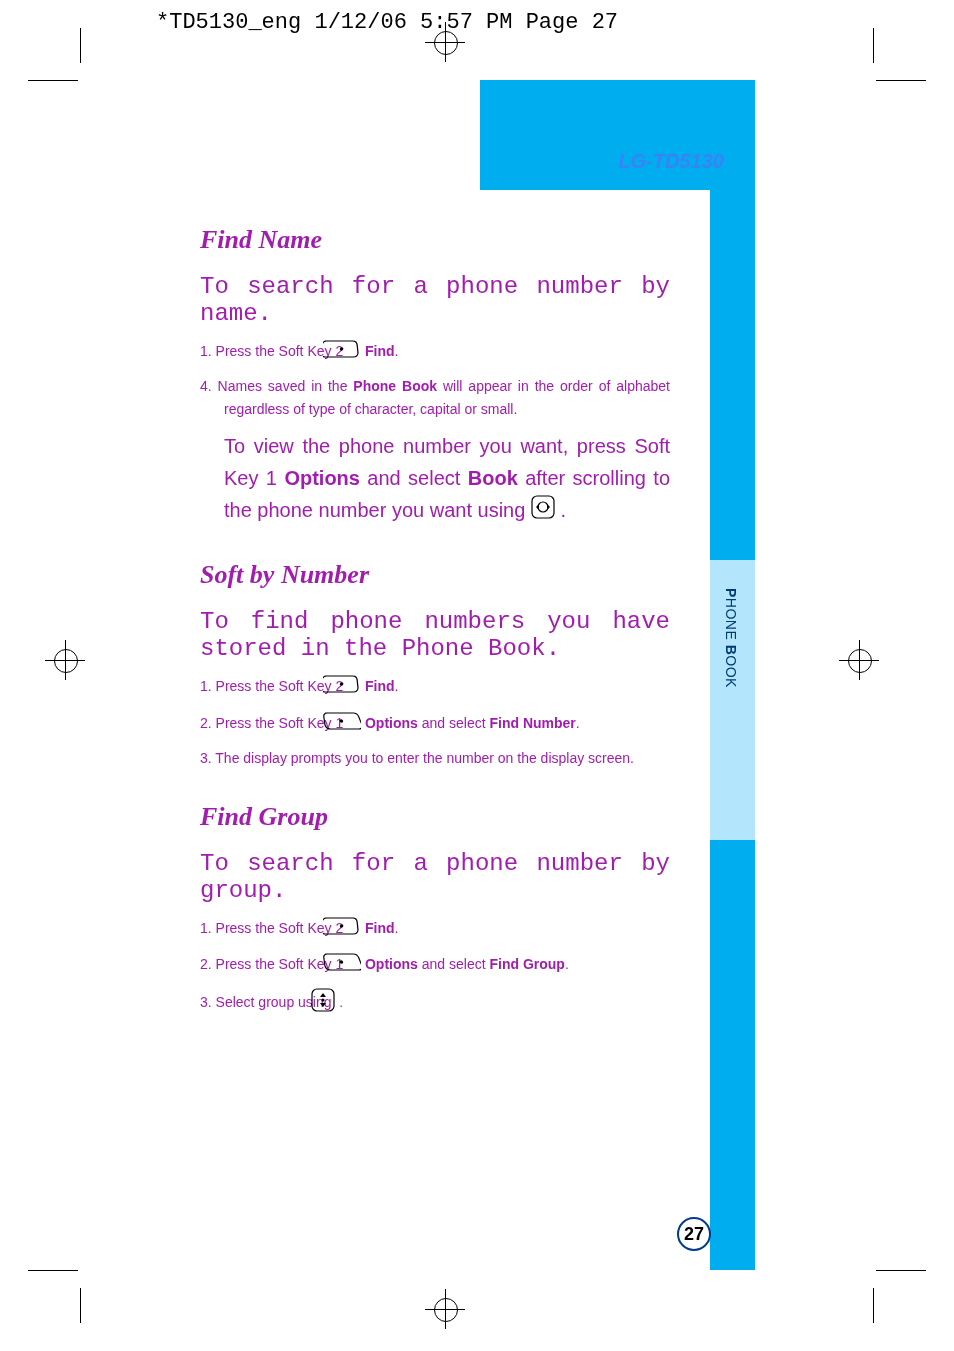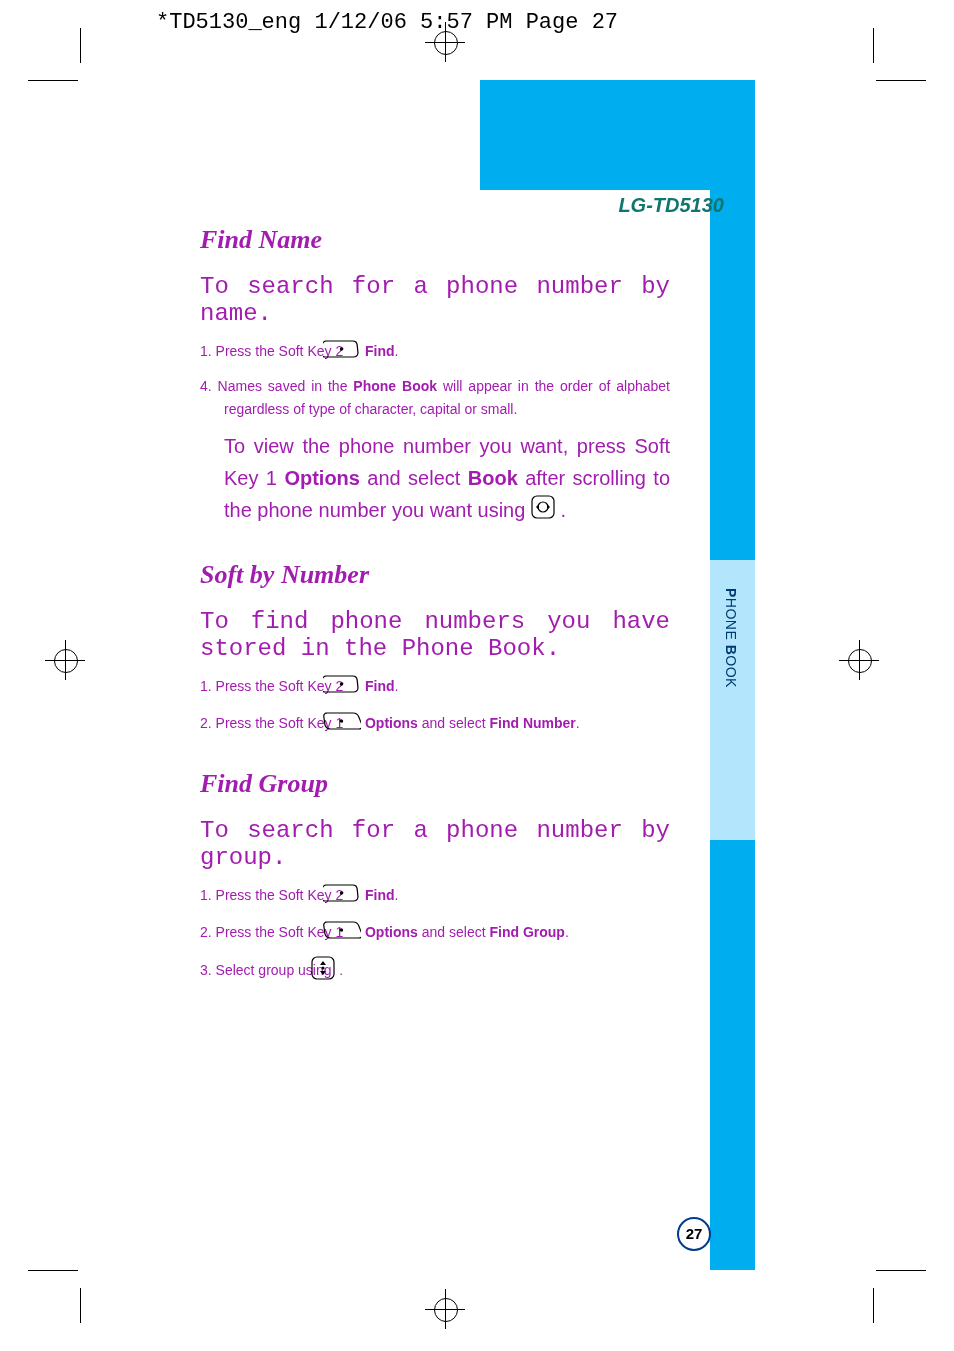--- a/index.html
+++ b/index.html
@@ -94,26 +94,25 @@
     text-orientation: mixed;
     font-size: 14px;
     color: #003b6f;
     font-family: Arial, sans-serif;
     letter-spacing: 0.5px;
   }
   .model {
     position: absolute;
     top: 150px;
     right: 230px;
-    color: #0f766e;
+    color: #3b82f6;
     font-style: italic;
     font-weight: bold;
     font-size: 20px;
     font-family: Arial, sans-serif;
-    margin-top: 44px;
   }
   .content {
     position: absolute;
     top: 225px;
     left: 200px;
     width: 470px;
     color: #a21caf;
   }
   .section-title {
     font-family: "Times New Roman", Times, serif;
@@ -157,21 +156,21 @@
     position: absolute;
     bottom: 100px;
     left: 677px;
     width: 30px;
     height: 30px;
     border: 2px solid #003b8f;
     border-radius: 50%;
     background: #fff;
     text-align: center;
     line-height: 30px;
-    font-size: 15px;
+    font-size: 18px;
     font-weight: bold;
     color: #000;
   }
 </style>
 </head>
 <body>
 
 <div class="header">*TD5130_eng  1/12/06  5:57 PM  Page 27</div>
 
 <div class="crop-mark-h" style="top:80px;left:28px;width:50px;"></div>
@@ -275,20 +274,23 @@
       <b>Find</b><span>.</span>
     </p>
     <p class="step">
       <span>2. Press the Soft Key 1 </span>
       <span class="softkey"><svg width="38" height="20">
             <use href="#softkey-left"></use>
           </svg></span>
       <span> </span>
       <b>Options</b><span> and select </span><b>Find Number</b><span>.</span>
     </p>
+    <p class="step">
+      <span>3. The display prompts you to enter the number on the display screen.</span>
+    </p>
   </div>
 
   <div class="section">
     <p class="section-title">Find Group</p>
     <p class="intro">To search for a phone number by group.</p>
     <p class="step">
       <span>1. Press the Soft Key 2 </span>
       <span class="softkey"><svg width="38" height="20">
             <use href="#softkey-right"></use>
           </svg></span>

